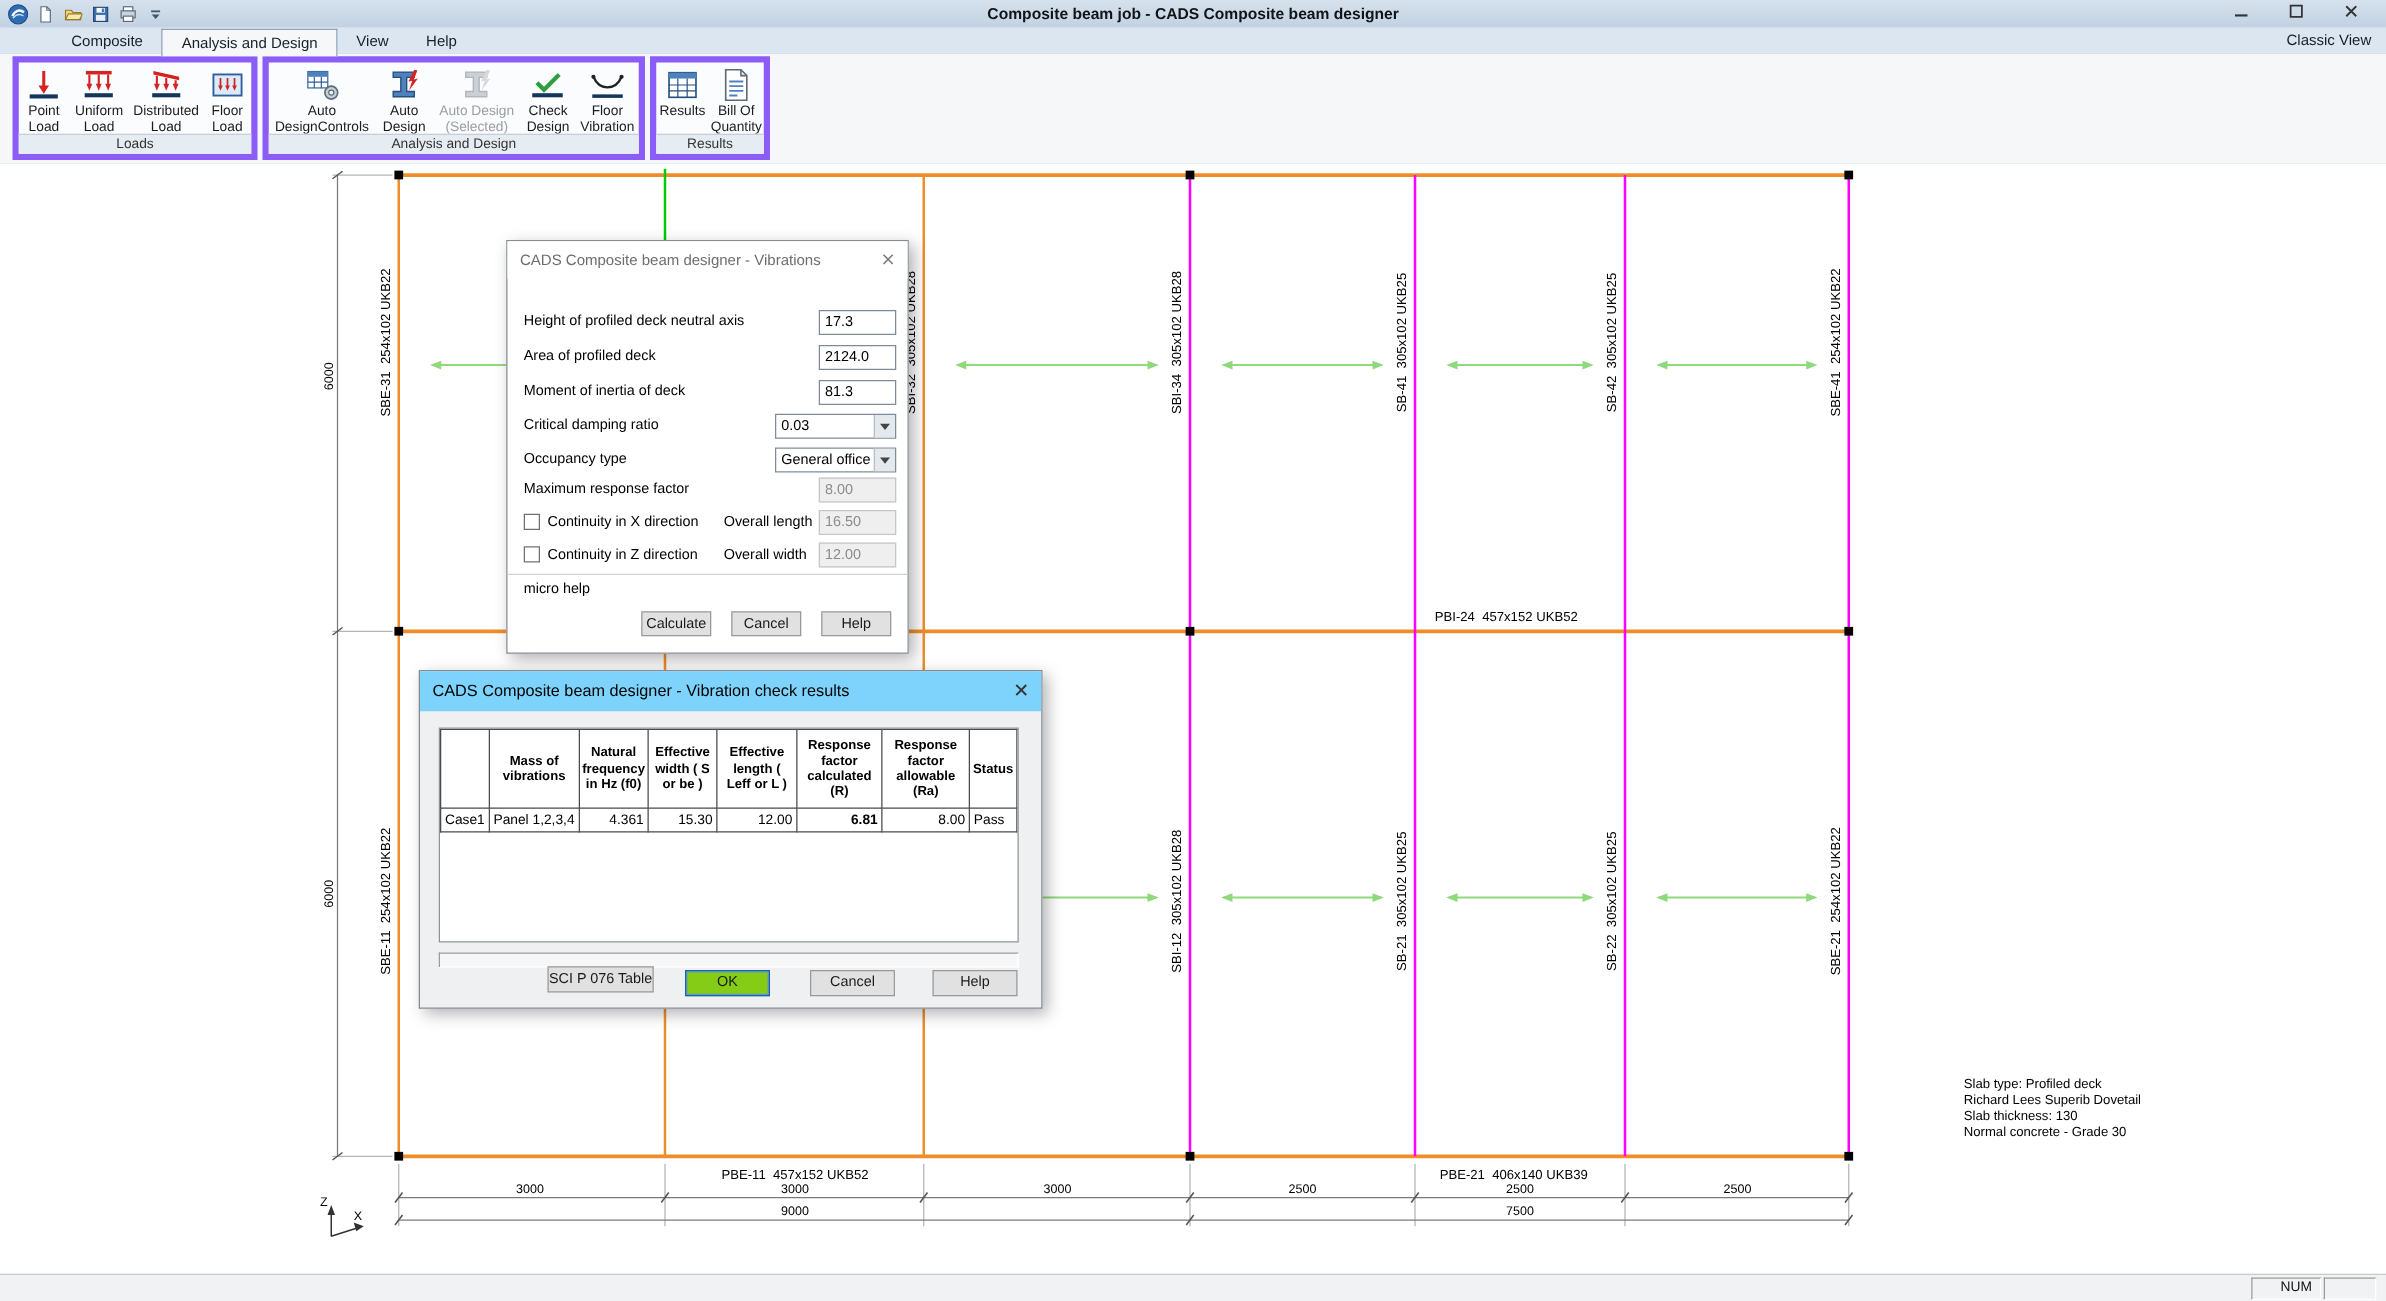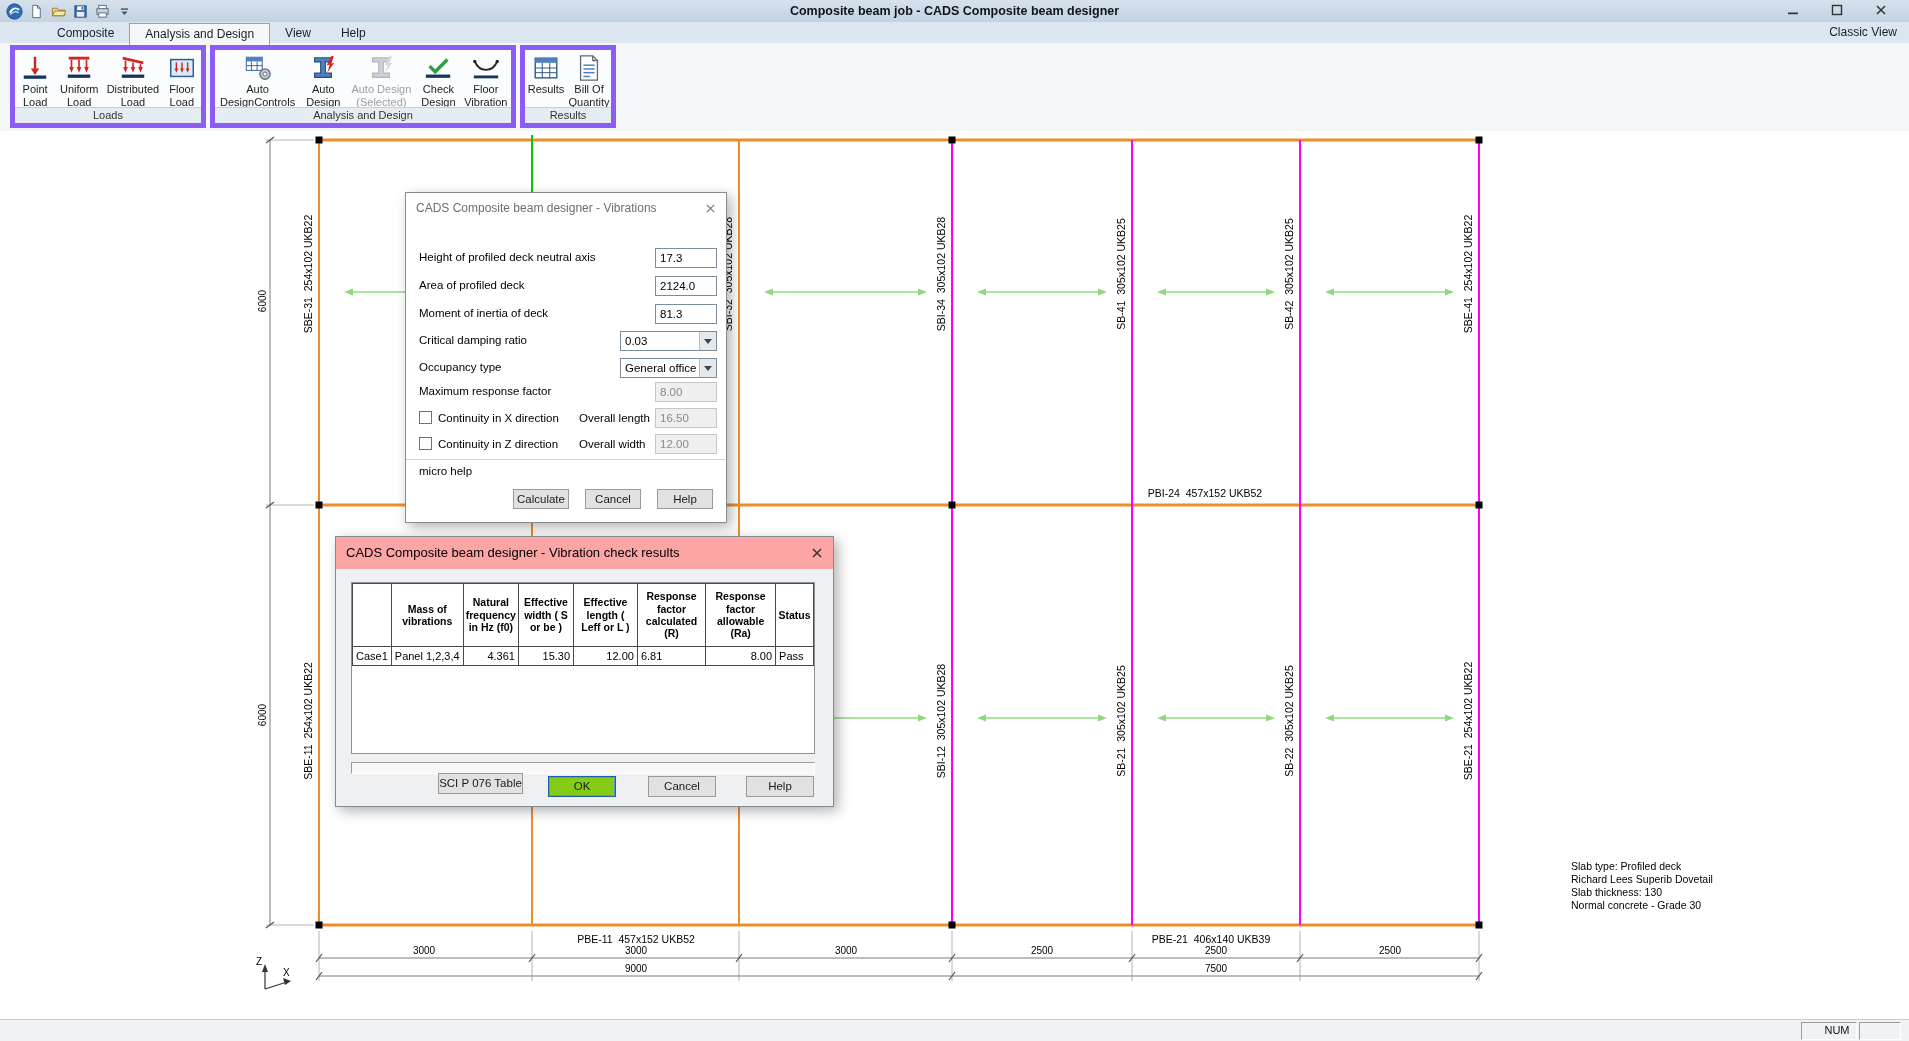--- a/index.html
+++ b/index.html
@@ -46,21 +46,21 @@
   .dcombo{position:absolute;width:97px;height:20px;box-sizing:border-box;border:1px solid #7e8c9a;background:#fff;}
   .dcombo .cval{position:absolute;left:4px;top:0;line-height:18px;font-size:11.5px;color:#000;white-space:nowrap;}
   .dcombo .carr{position:absolute;right:0;top:0;width:16px;height:18px;background:#e4e9ee;border-left:1px solid #b6bfc8;display:flex;align-items:center;justify-content:center;}
   .dcombo .carr:after{content:"";width:0;height:0;border-left:4px solid transparent;border-right:4px solid transparent;border-top:5px solid #444;}
   .dcheck{position:absolute;width:13px;height:13px;box-sizing:border-box;border:1px solid #707070;background:#fff;}
   .dbtn{position:absolute;height:20px;box-sizing:border-box;background:#e1e1e1;border:1px solid #9a9a9a;font-size:11.5px;text-align:center;line-height:18px;color:#1a1a1a;}
   .dbtn.default{border:1px solid #1c5fae;box-shadow:inset 0 0 0 1px #5b9bd5;background:#84cc16;}
   .dsep{position:absolute;left:0;right:0;border-top:1px solid #d2d2d2;}
   
   .dlg2{background:#eef0f1;}
-  .dlg2 .dlg-title{height:32px;border-bottom:none;background:#fca5a5;}
+  .dlg2 .dlg-title{height:32px;border-bottom:none;background:#7dd3fc;}
   .dlg2 .dlg-title .ttext{line-height:32px;font-size:13px;color:#000;}
   .dlg2 .dlg-close{top:10px;}
   .listpanel{position:absolute;left:15px;top:45px;width:464px;height:172px;background:#fff;border:1px solid #8c9298;box-sizing:border-box;overflow:hidden;}
   #results-table{border-collapse:collapse;table-layout:fixed;}
   #results-table th,#results-table td{border:1px solid #4a4a4a;overflow:hidden;}
   #results-table th{font-size:10.5px;font-weight:bold;padding:1px 2px;text-align:center;vertical-align:middle;line-height:1.18;background:#fff;color:#000;}
   #results-table td{font-size:11px;height:18px;padding:0 3px;color:#000;background:#fff;white-space:nowrap;}
   .sunkstrip{position:absolute;left:15px;top:225px;width:464px;height:12px;background:#f7f7f7;border:1px solid;border-color:#9c9c9c #ffffff #ffffff #9c9c9c;box-sizing:border-box;}
 </style>
 </head>
@@ -504,21 +504,21 @@
               <th style="height: 60px; margin-top: 42px;">Status</th>
             </tr>
           </thead>
           <tbody>
             <tr>
               <td style="text-align: center;">Case1</td>
               <td>Panel 1,2,3,4</td>
               <td style="text-align: right;">4.361</td>
               <td style="text-align: right;">15.30</td>
               <td style="text-align: right;">12.00</td>
-              <td style="text-align: left;">6.81</td>
+              <td style="text-align: right; font-weight: bold;">6.81</td>
               <td style="text-align: right;">8.00</td>
               <td>Pass</td>
             </tr>
           </tbody>
         </table>
     </div>
 
     <div class="sunkstrip"></div>
 
     <div class="dbtn" style="left:102px;top:236px;width:85px;height:21px;">SCI P 076 Table</div>

